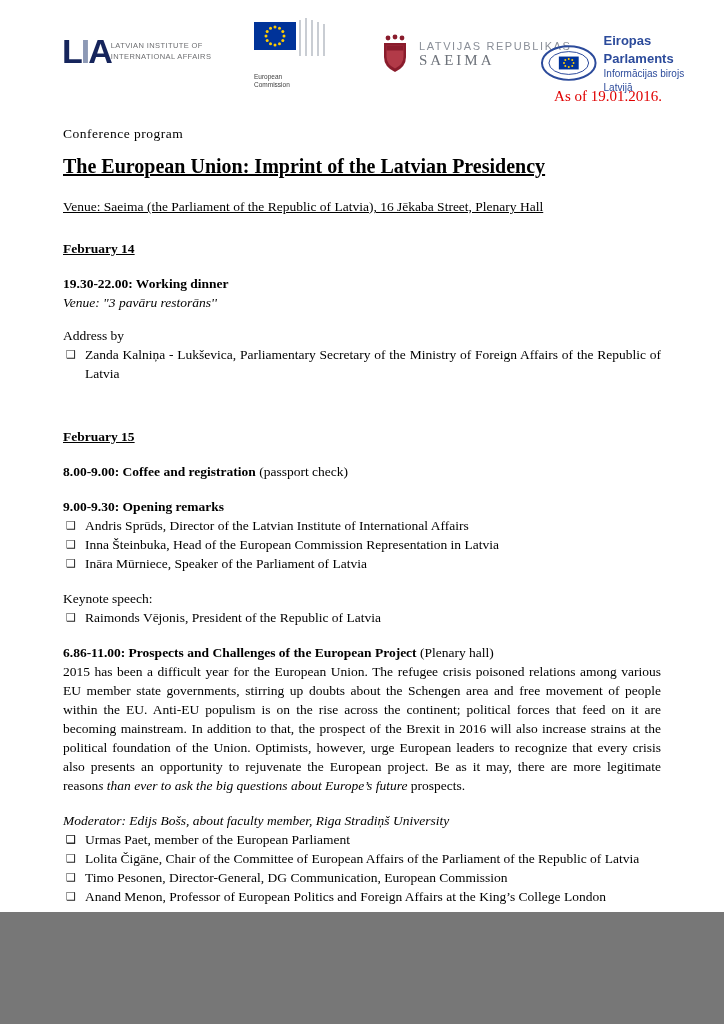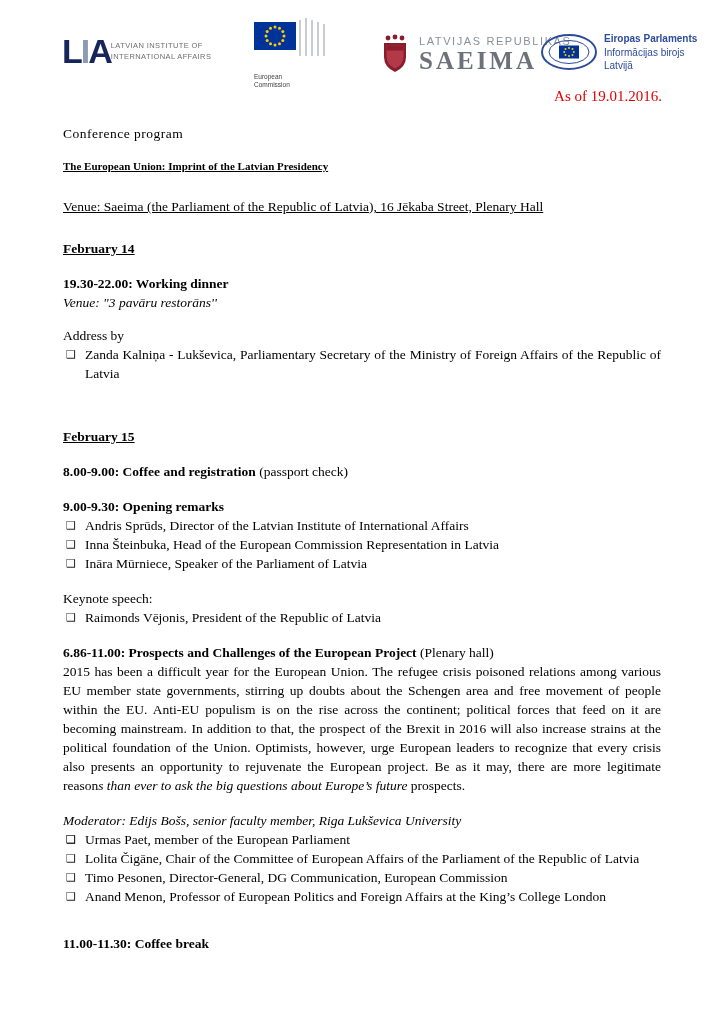--- a/index.html
+++ b/index.html
@@ -1,49 +1,49 @@
 <!DOCTYPE html>
 <html><head>
 <meta charset="utf-8">
 <style>
   * { margin:0; padding:0; box-sizing:border-box; }
   html,body { background:#777; }
   .page {
     position:relative;
-    width:724px; height:1024px;
+    width:724px; height:912px;
     margin:0 auto;
     background:#ffffff;
     font-family:"Liberation Serif", serif;
     color:#000;
     overflow:hidden;
   }
   
   .header { position:relative; height:112px; }
   .logo-liia { position:absolute; left:62px; top:34px; display:flex; align-items:center; }
   .liia-mark { font-family:"Liberation Sans",sans-serif; font-weight:bold; font-size:34px; letter-spacing:-2px; color:#16255c; line-height:1; }
   .liia-mark .lt { color:#8d99b5; }
   .liia-text { font-family:"Liberation Sans",sans-serif; font-size:7.5px; letter-spacing:0.4px; color:#6d6e71; line-height:1.5; }
   .logo-ec { position:absolute; left:252px; top:16px; width:90px; }
   .ec-caption { font-family:"Liberation Sans",sans-serif; font-size:6.5px; color:#404040; line-height:1.3; margin-top:1px; margin-left:2px; }
   .logo-saeima { position:absolute; left:380px; top:34px; display:flex; align-items:center; }
   .saeima-text { margin-left:9px; font-family:"Liberation Serif",serif; }
   .saeima-small { font-size:11px; letter-spacing:1.6px; color:#8a8f98; font-family:Liberation Sans, sans-serif; }
-  .saeima-big { font-size:25px; letter-spacing:3px; color:#6d727a; line-height:1.15;font-weight:bold; }
+  .saeima-big { font-size:15px; letter-spacing:3px; color:#6d727a; line-height:1.15; }
   .logo-ep { position:absolute; left:540px; top:32px; display:flex; align-items:center; }
   .ep-text { margin-left:6px; font-family:"Liberation Sans",sans-serif; color:#2c4b9b; line-height:1.35; }
-  .ep-l1 { font-size:10px; font-weight:bold; }
+  .ep-l1 { font-size:13px; font-weight:bold; }
   .ep-l2,.ep-l3 { font-size:10px; }
   .red-date { position:absolute; right:62px; top:88px; color:#e00000; font-size:15px;margin-left:40px; }
   
   .content { padding:6px 63px 0 63px; font-size:13.5px; line-height:19px; }
   .center { }
   .b { font-weight:bold; }
   .i { font-style:italic; }
   .prog-label { margin-top:6px; letter-spacing:0.5px; }
-  .doc-title { margin-top:14px; font-size:11px; font-weight:bold; text-decoration:underline;font-family:Liberation Serif, serif; }
+  .doc-title { margin-top:14px; font-size:20px; font-weight:bold; text-decoration:underline;font-family:Liberation Serif, serif; }
   .venue-line { margin-top:21px; text-decoration:underline; }
   .h-date { margin-top:23px; font-weight:bold; text-decoration:underline; }
   .blk { margin-top:14px; }
   .blk-lg { margin-top:16px; }
   .para { text-align:justify; }
   .li { position:relative; padding-left:22px; text-align:justify; }
   .li .bullet { position:absolute; left:3px; top:0px; font-size:11px; font-family:"DejaVu Sans",sans-serif; color:#222; }
 </style>
 </head>
 <body>
@@ -193,21 +193,21 @@
     <div class="blk-lg">
       <div>
         <span class="b">6.86-11.00: Prospects and Challenges of the European Project</span><span> (Plenary hall)</span>
       </div>
       <div class="para">
         <span>2015 has been a difficult year for the European Union. The refugee crisis poisoned relations among various EU member state governments, stirring up doubts about the Schengen area and free movement of people within the EU. Anti-EU populism is on the rise across the continent; political forces that feed on it are becoming mainstream. In addition to that, the prospect of the Brexit in 2016 will also increase strains at the political foundation of the Union. Optimists, however, urge European leaders to recognize that every crisis also presents an opportunity to rejuvenate the European project. Be as it may, there are more legitimate reason</span><span class="i b" style="font-weight:normal;">s than ever to ask the big questions about Europe’s future</span><span> prospects.</span>
       </div>
     </div>
 
     <div class="blk-lg">
-      <div class="i">Moderator: Edijs Bošs, senior faculty member, Riga Lukševica University</div>
+      <div class="i">Moderator: Edijs Bošs, about faculty member, Riga Stradiņš University</div>
       <div class="li">
         <span class="bullet">❑</span>
       </div>
       <div class="li">
         <span class="bullet">❑</span>
         <span>Urmas Paet, member of the European Parliament</span>
       </div>
       <div class="li">
         <span class="bullet">❑</span>
         <span>Lolita Čigāne, Chair of the Committee of European Affairs of the Parliament of the Republic of Latvia</span>

